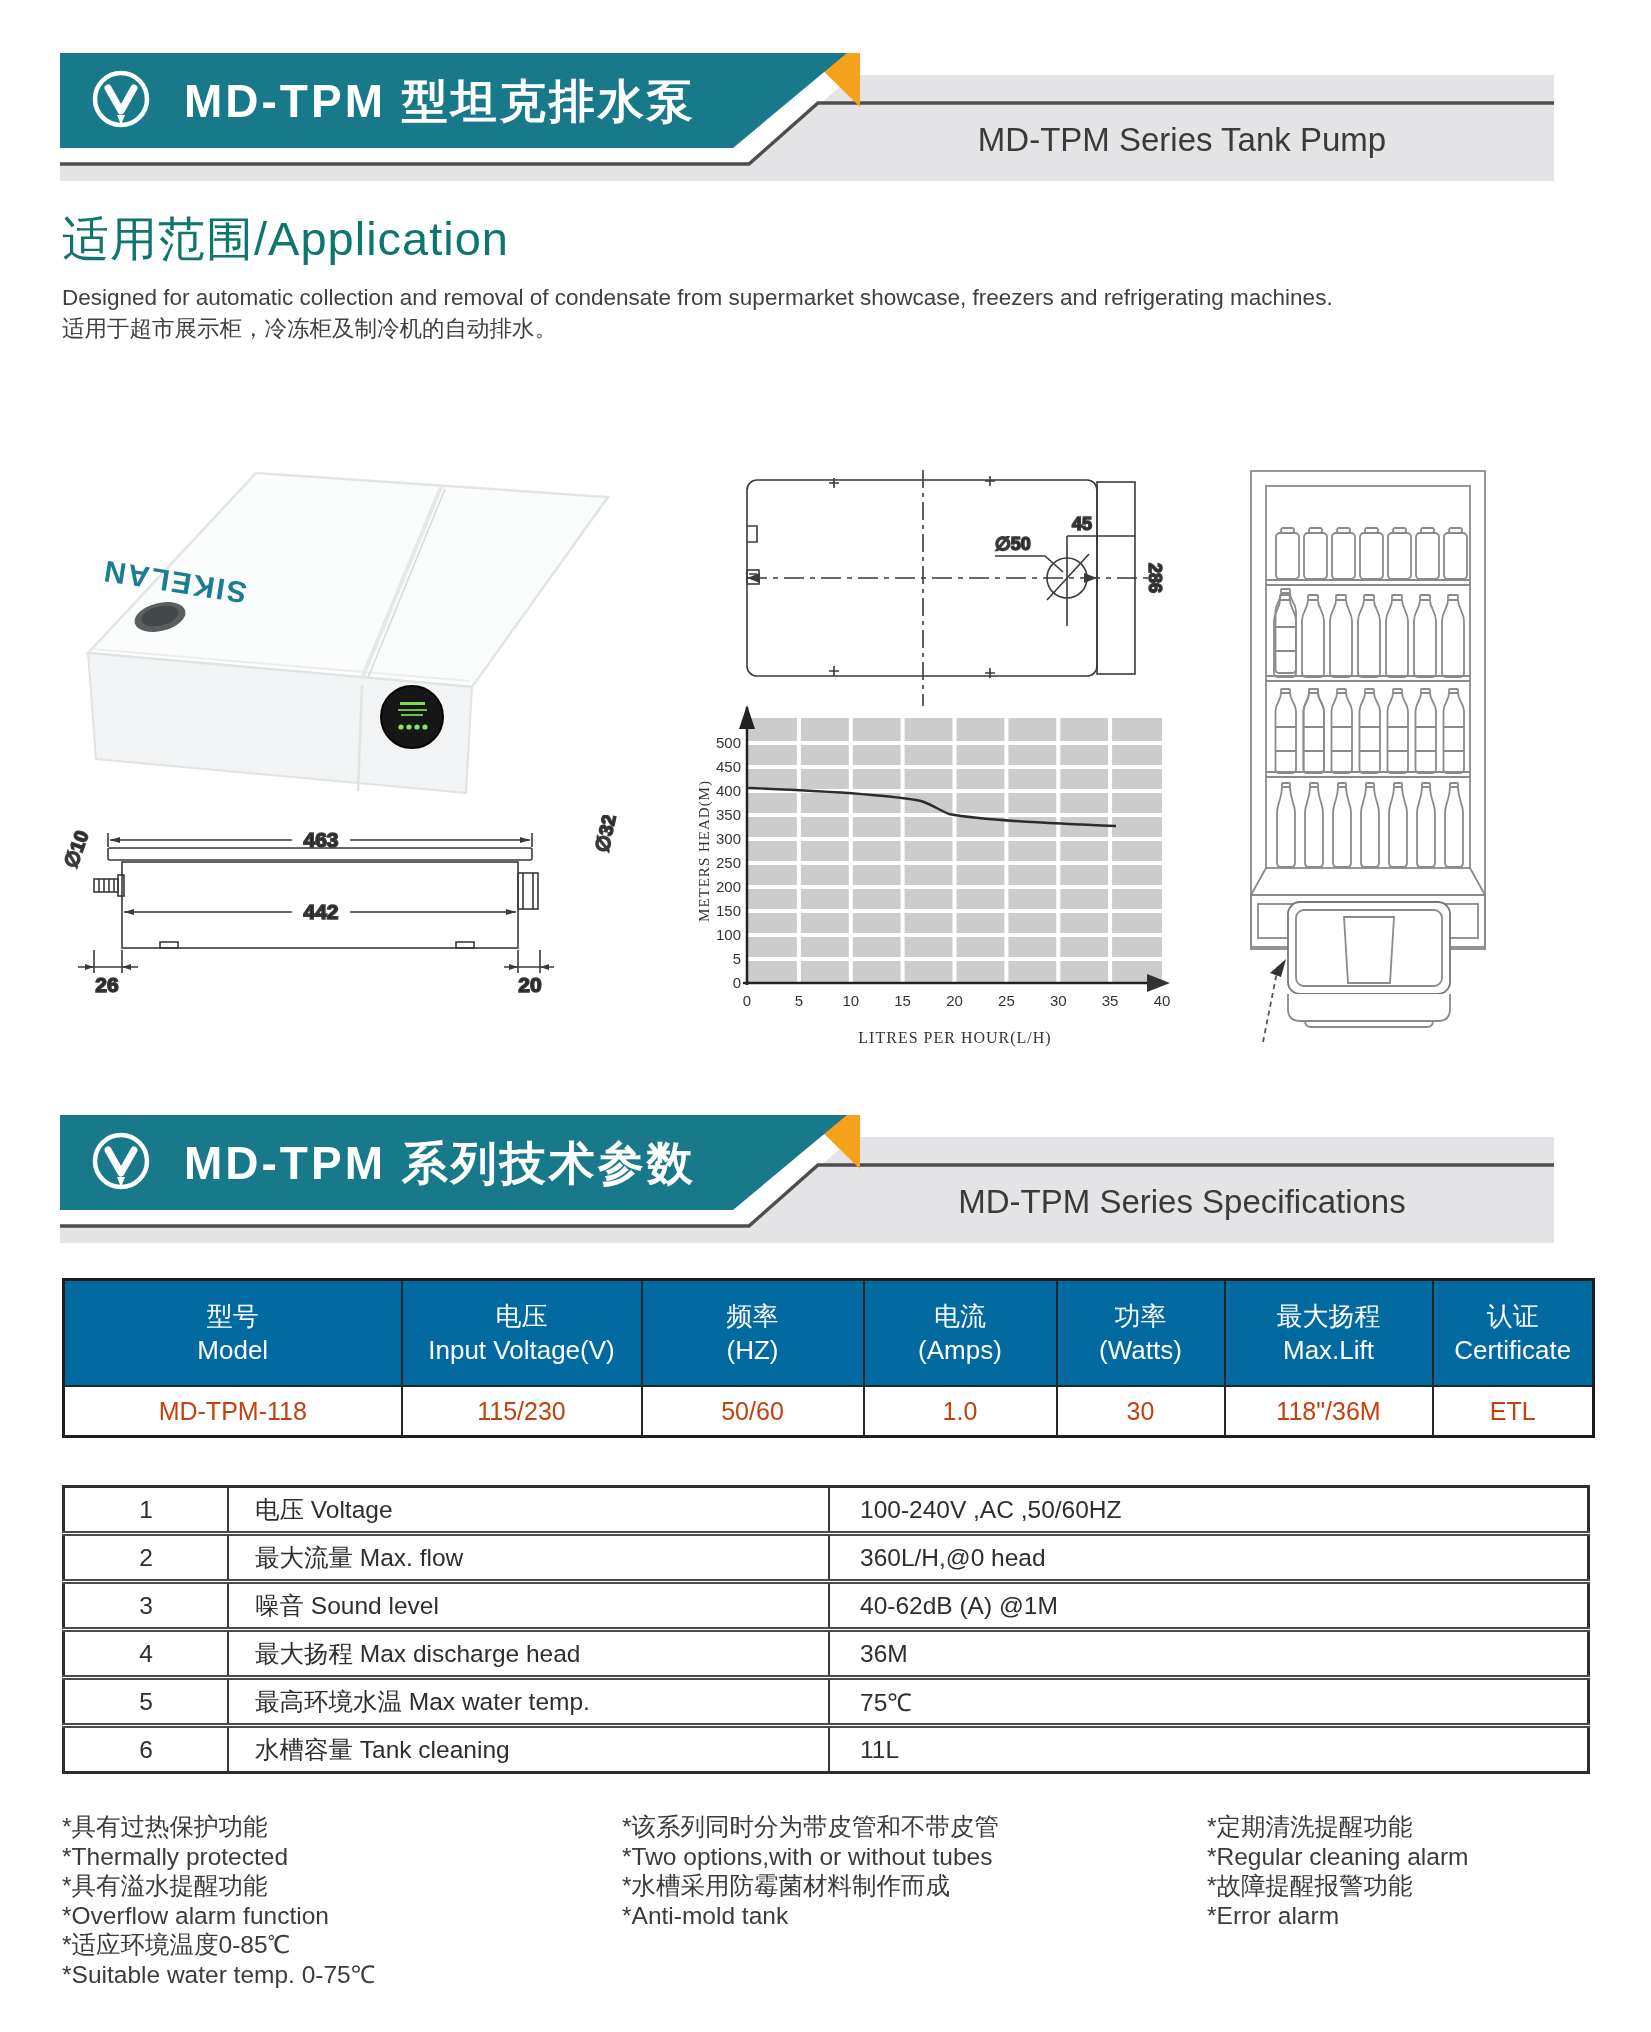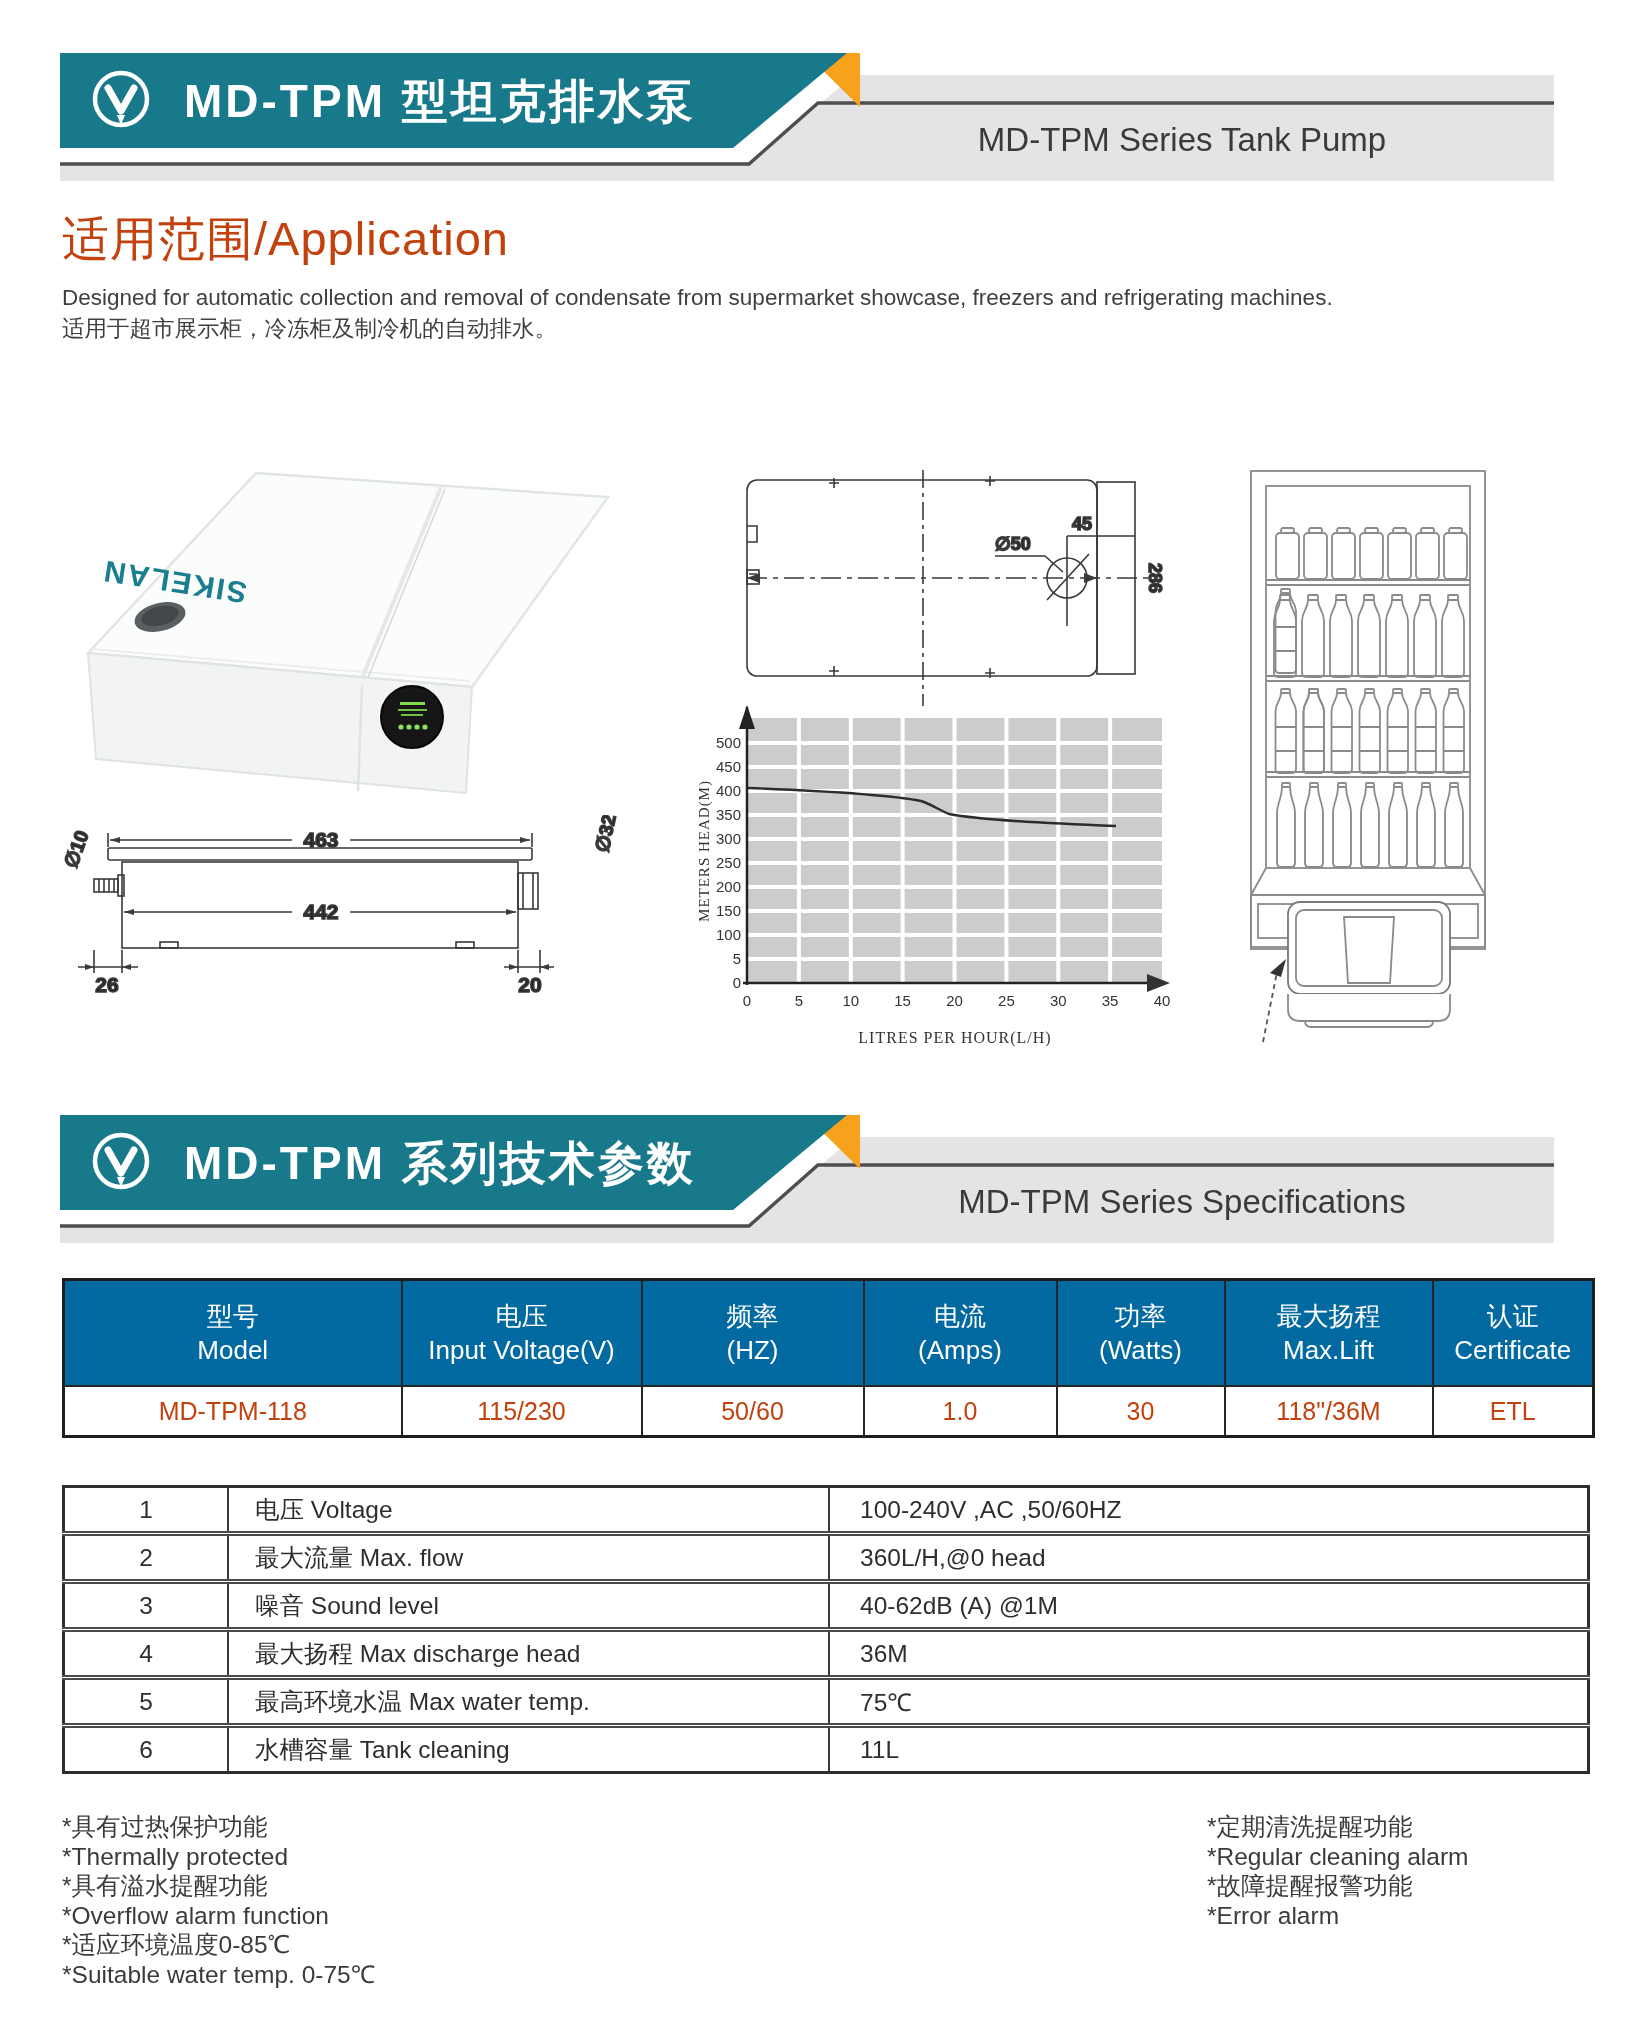--- a/index.html
+++ b/index.html
@@ -14,21 +14,21 @@
   .banner .logo{position:absolute;left:28px;top:22px;width:66px;height:66px;}
   .banner .zh{
     position:absolute;left:124px;top:26px;font-size:46px;font-weight:bold;color:#ffffff;
     letter-spacing:3px;white-space:nowrap;
   }
   .banner .en{
     position:absolute;left:810px;top:76px;width:624px;text-align:center;
     font-size:33px;color:#3a3a3a;white-space:nowrap;
   }
   
-  .app-heading{position:absolute;left:62px;top:208px;font-size:47px;color:#c2410c;letter-spacing:1px;}
+  .app-heading{position:absolute;left:62px;top:208px;font-size:47px;color:#0f766e;letter-spacing:1px;}
   .app-desc{position:absolute;left:62px;top:282px;font-size:22.5px;line-height:31px;color:#3f3f3f;}
   
   table{border-collapse:collapse;table-layout:fixed;}
   .spec-table{position:absolute;left:62px;top:1278px;width:1530px;}
   .spec-table th{
     background:#0369a1;color:#ffffff;font-weight:normal;
     border:2px solid #262626;text-align:center;vertical-align:middle;
     font-size:26px;line-height:34px;height:104px;padding:0 4px;
   }
   .spec-table td{
@@ -383,20 +383,26 @@
     </table>
 
   <div class="notes-col" id="notes-1">
     <div>*具有过热保护功能</div>
     <div>*Thermally protected</div>
     <div>*具有溢水提醒功能</div>
     <div>*Overflow alarm function</div>
     <div>*适应环境温度0-85℃</div>
     <div>*Suitable water temp. 0-75℃</div>
   </div>
+  <div class="notes-col" id="notes-2">
+    <div>*该系列同时分为带皮管和不带皮管</div>
+    <div>*Two options,with or without tubes</div>
+    <div>*水槽采用防霉菌材料制作而成</div>
+    <div>*Anti-mold tank</div>
+  </div>
   <div class="notes-col" id="notes-3">
     <div>*定期清洗提醒功能</div>
     <div>*Regular cleaning alarm</div>
     <div>*故障提醒报警功能</div>
     <div>*Error alarm</div>
   </div>
 
 </div>
 
 </body></html>

